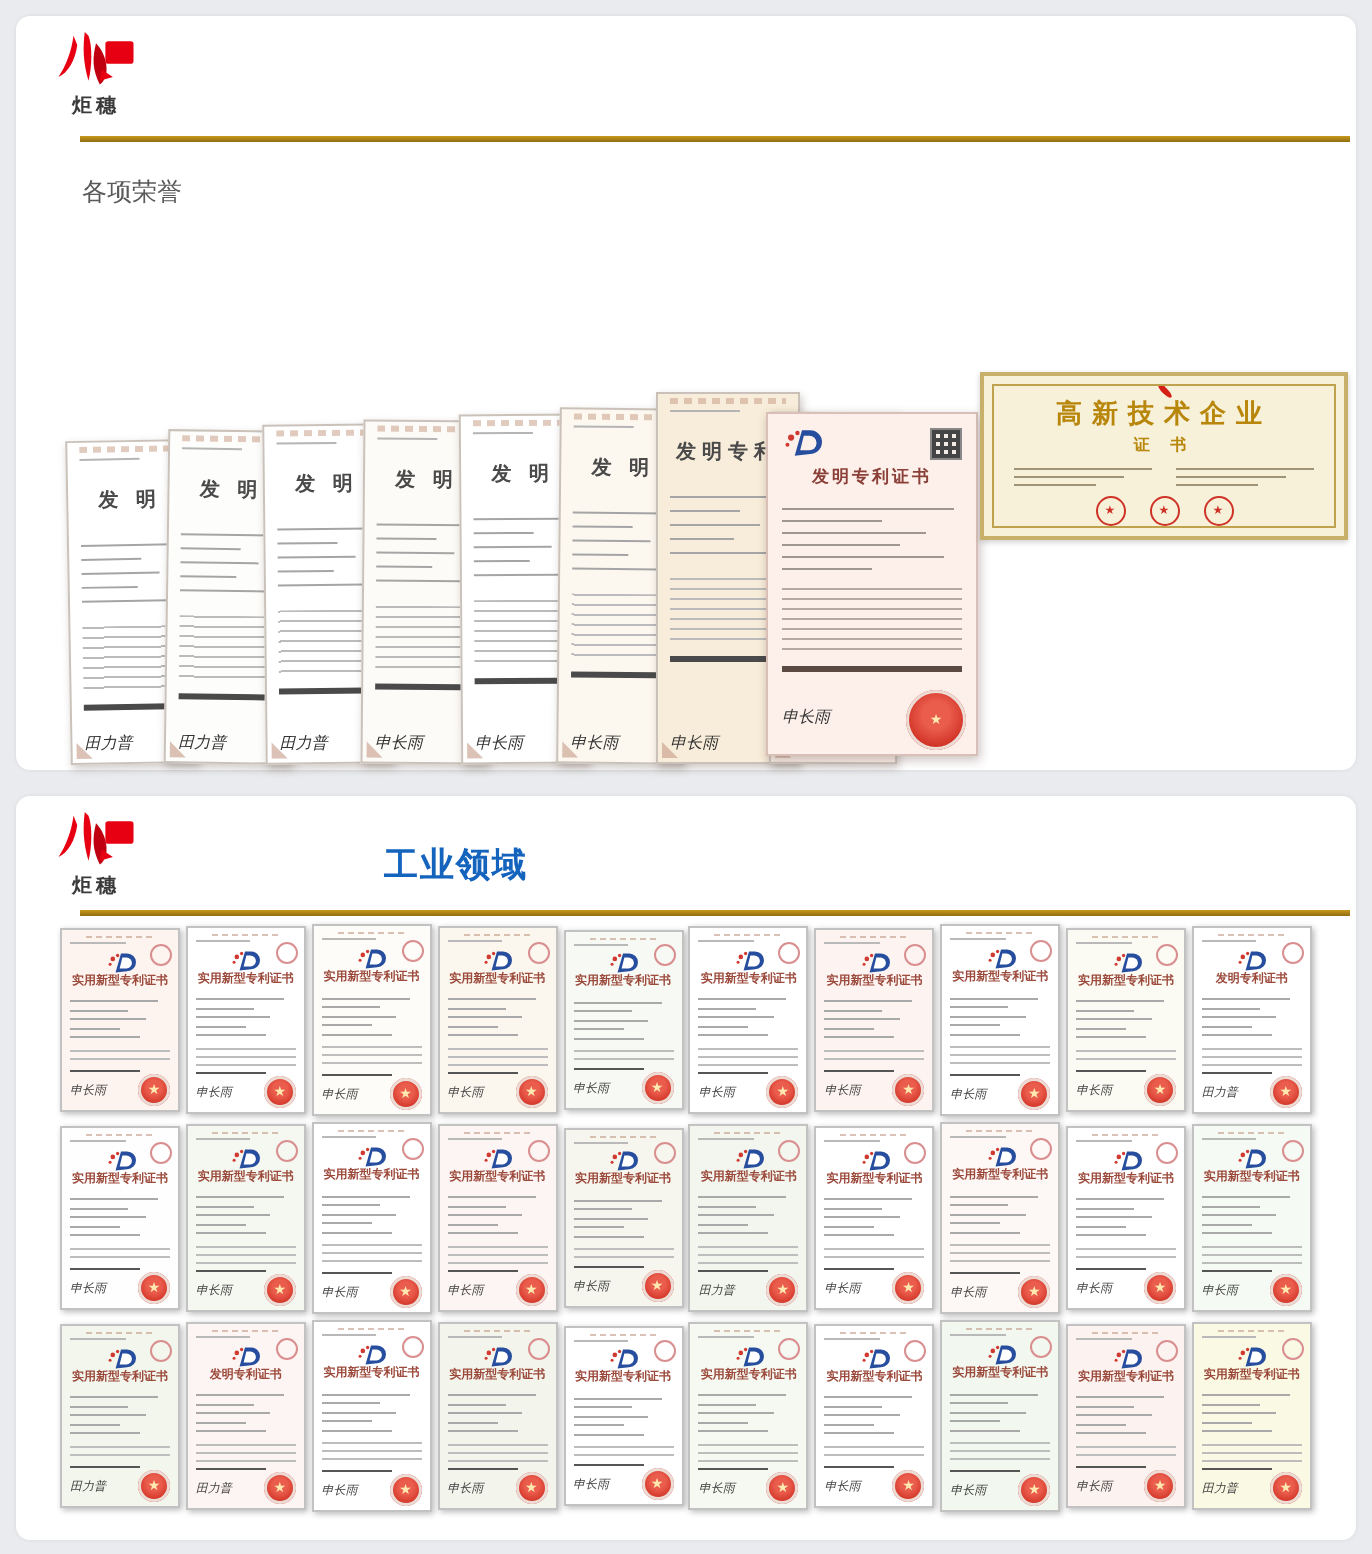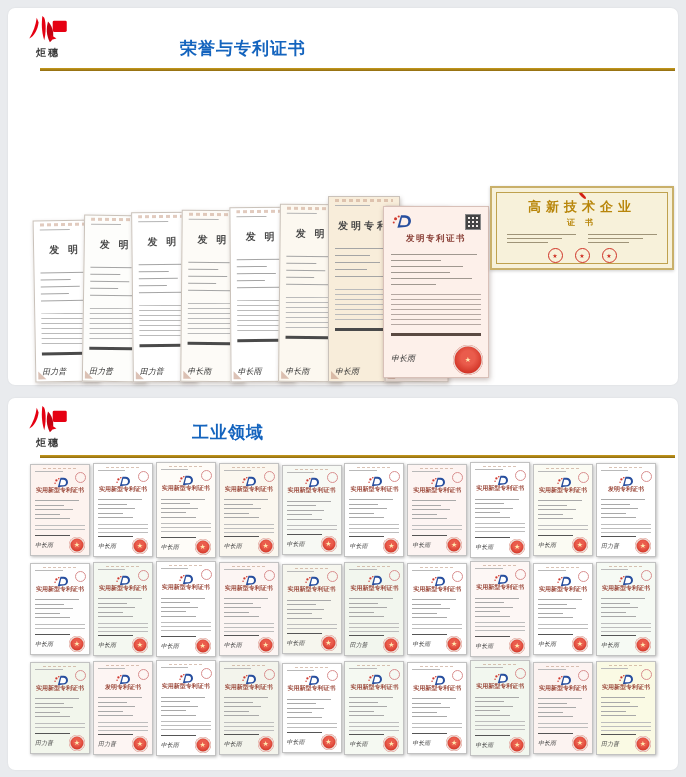--- a/index.html
+++ b/index.html
@@ -170,24 +170,24 @@
     <svg width="42" height="30" viewBox="0 0 44 32">
       <path d="M10 3 C9 11 6 19 2 25 C7 23 11 16 12 8 Z" fill="#e60012"></path>
       <path d="M16 1 C15 9 15 17 18 27 C20 19 20 8 18 3 Z" fill="#e60012"></path>
       <path d="M22 7 C20 15 20 21 24 29 C30 25 28 13 22 7 Z" fill="#c00010"></path>
       <rect x="27" y="6" width="15" height="12" rx="1.5" fill="#e60012"></rect>
       <path d="M25 21 l6 4 -7 2 z" fill="#e60012"></path>
     </svg>
     <div class="logo-text">炬穗</div>
   </div>
 
-  <div class="slide-title">荣誉与专利证书</div>
   <div class="rule"></div>
 
   <div class="honors">
+    <div class="honors-h">各项荣誉</div>
   </div>
 
   <div class="inv-row">
       <div class="inv-cert" style="background: rgb(255, 255, 255);">
         <div class="ic-serial"></div>
         <div class="ic-title">发 明</div>
         <div class="ic-lines">
           <div class="tl"></div>
           <div class="tl"></div>
           <div class="tl"></div>

